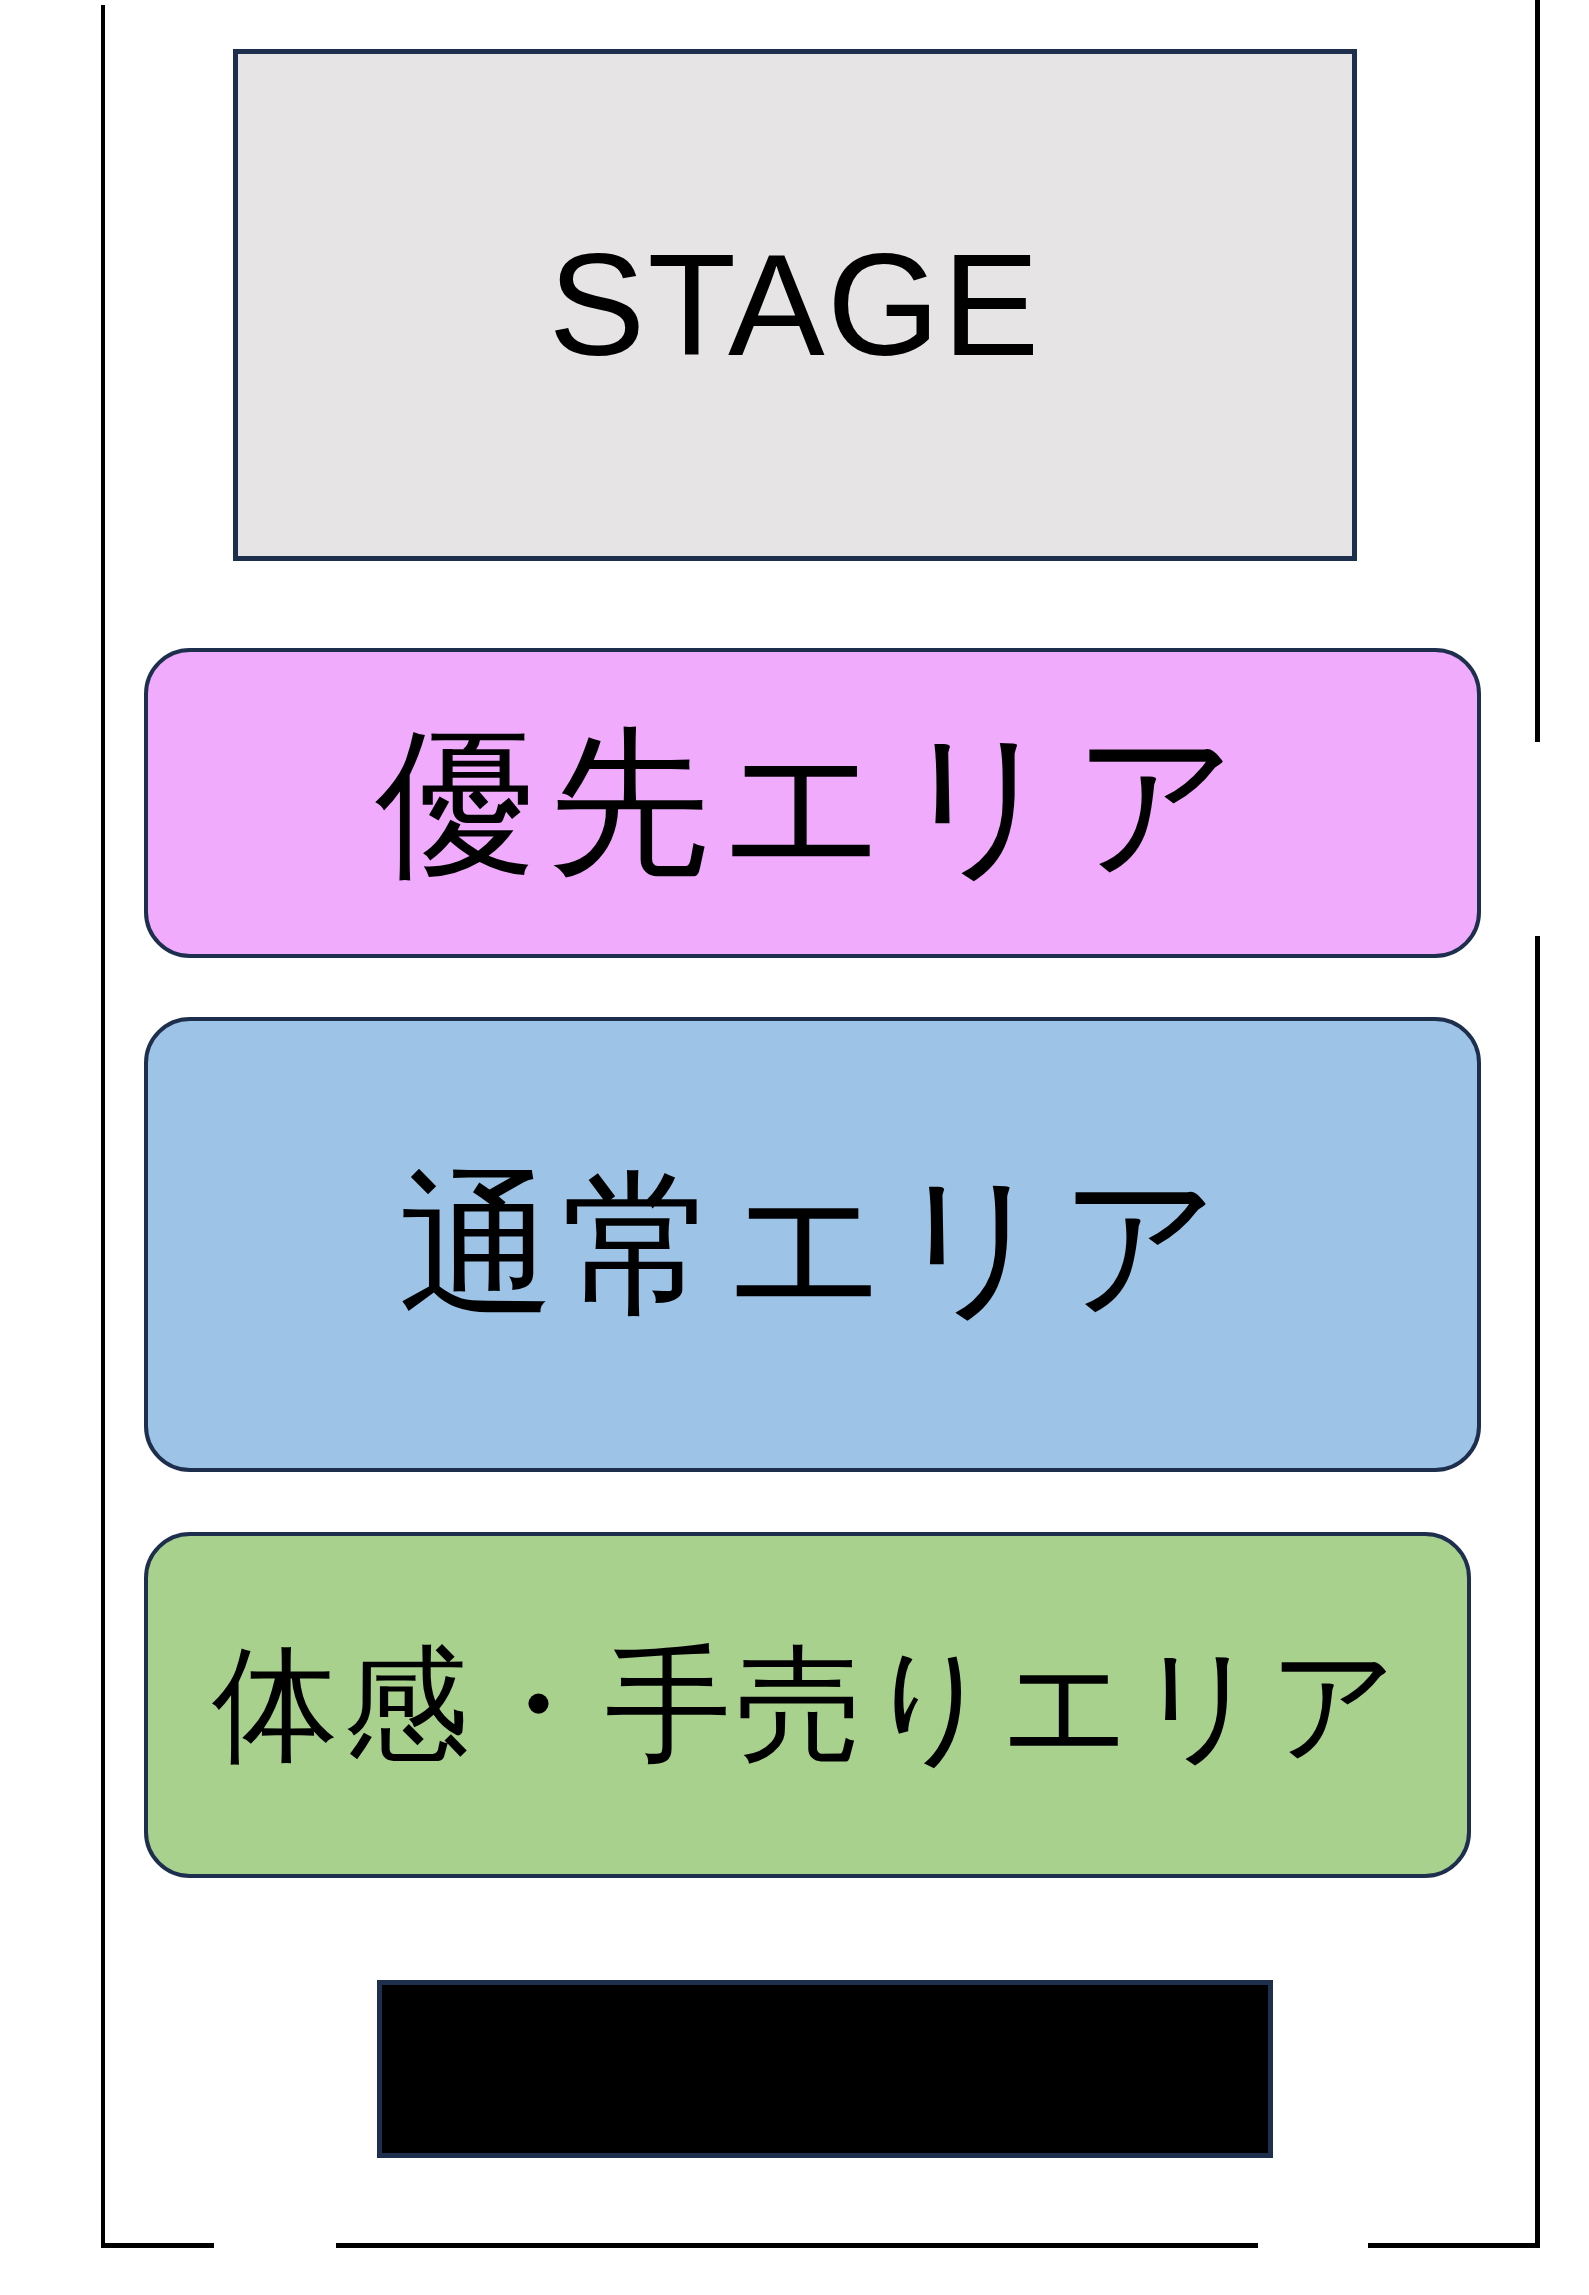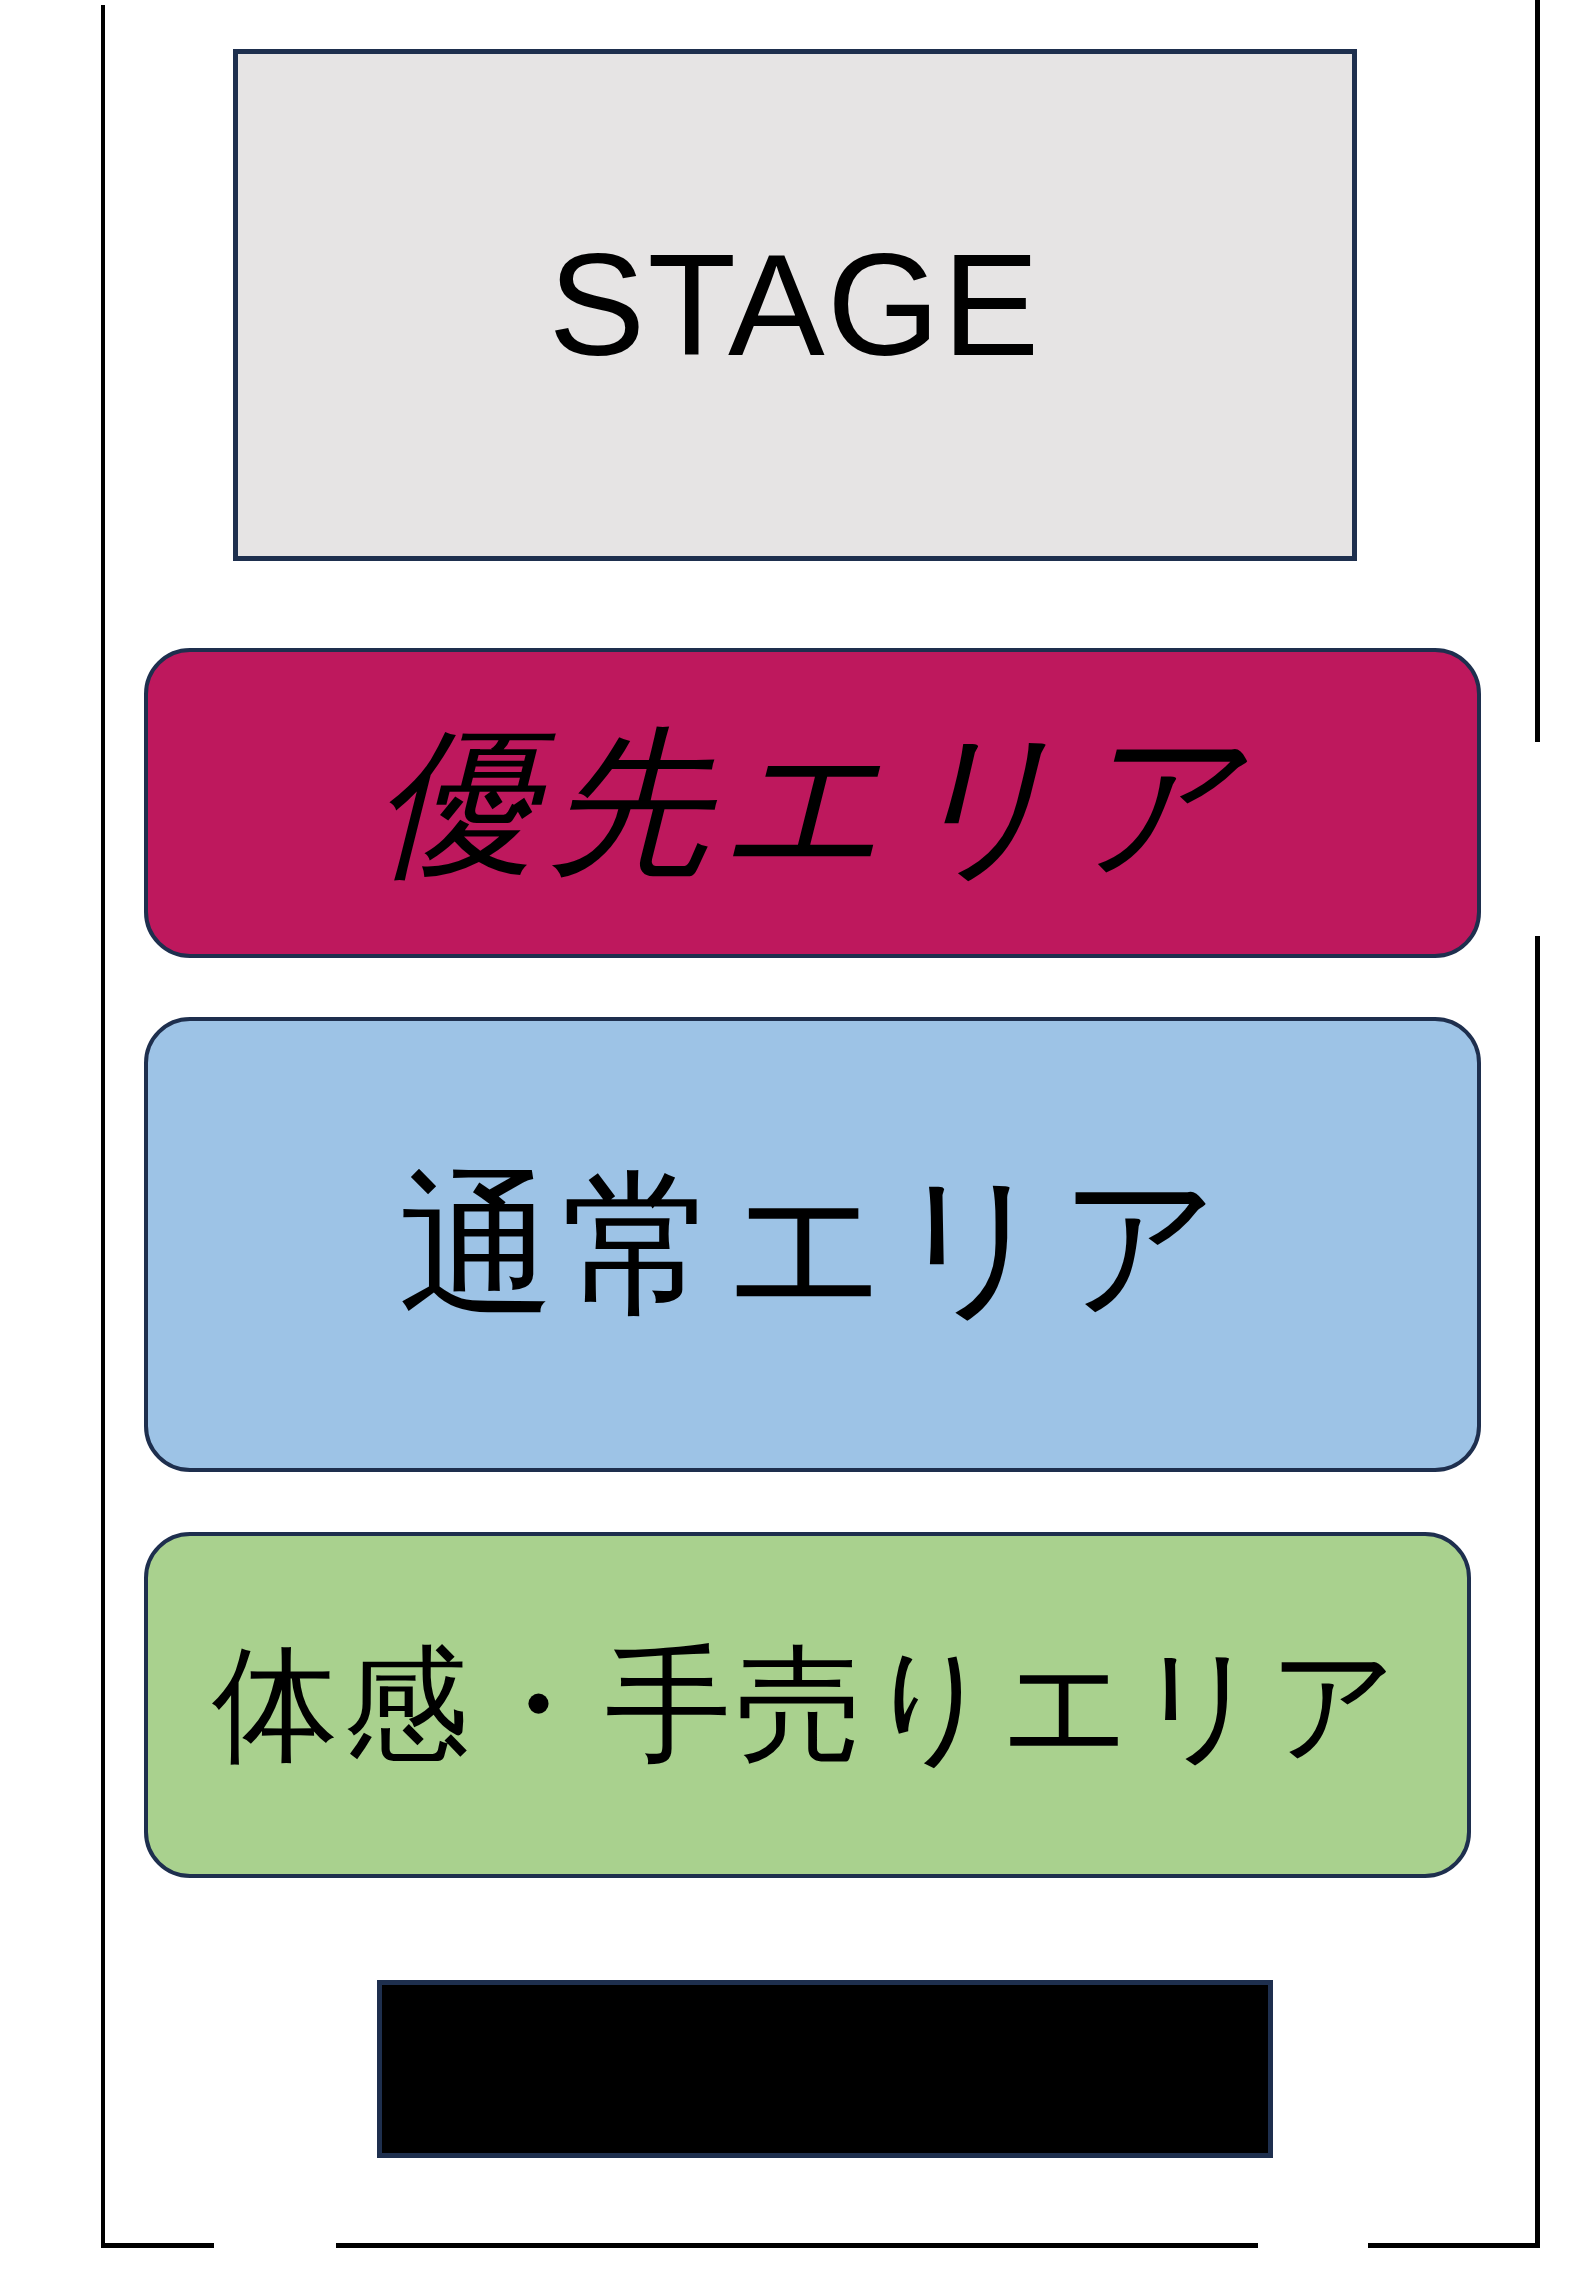--- a/index.html
+++ b/index.html
@@ -51,21 +51,21 @@
   <div class="frame-line line-right-top" style="background: rgb(0, 0, 0);"></div>
   <div class="frame-line line-right-bottom" style="background: rgb(0, 0, 0);"></div>
   <div class="frame-line line-bottom-left" style="background: rgb(0, 0, 0);"></div>
   <div class="frame-line line-bottom-mid" style="background: rgb(0, 0, 0);"></div>
   <div class="frame-line line-bottom-right" style="background: rgb(0, 0, 0);"></div>
 
   <div class="stage-box" style="background: rgb(230, 228, 228); border-color: rgb(30, 47, 78);">
     <span class="stage-label" style="color: rgb(0, 0, 0);">STAGE</span>
   </div>
 
-  <div class="area-box area-priority" style="background: #be185d; border-color: rgb(30, 47, 78); font-style: italic;">
+  <div class="area-box area-priority" style="background: #f0abfc; border-color: rgb(30, 47, 78);">
     <span class="area-label" style="color: rgb(0, 0, 0);">優先エリア</span>
   </div>
 
   <div class="area-box area-normal" style="background: rgb(157, 195, 230); border-color: rgb(30, 47, 78);">
     <span class="area-label" style="color: rgb(0, 0, 0);">通常エリア</span>
   </div>
 
   <div class="area-box area-sales" style="background: rgb(169, 209, 142); border-color: rgb(30, 47, 78);">
     <span class="area-label" style="color: rgb(0, 0, 0);">体感・手売りエリア</span>
   </div>

